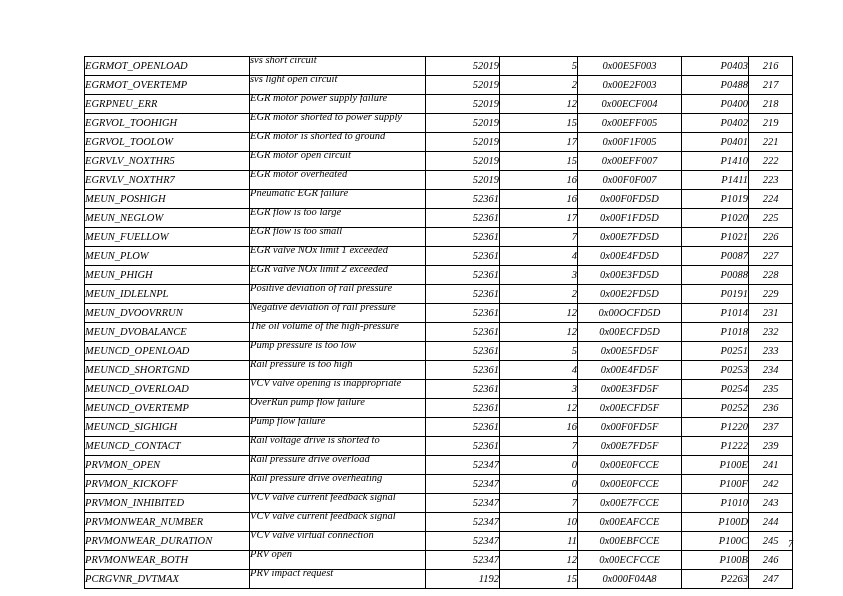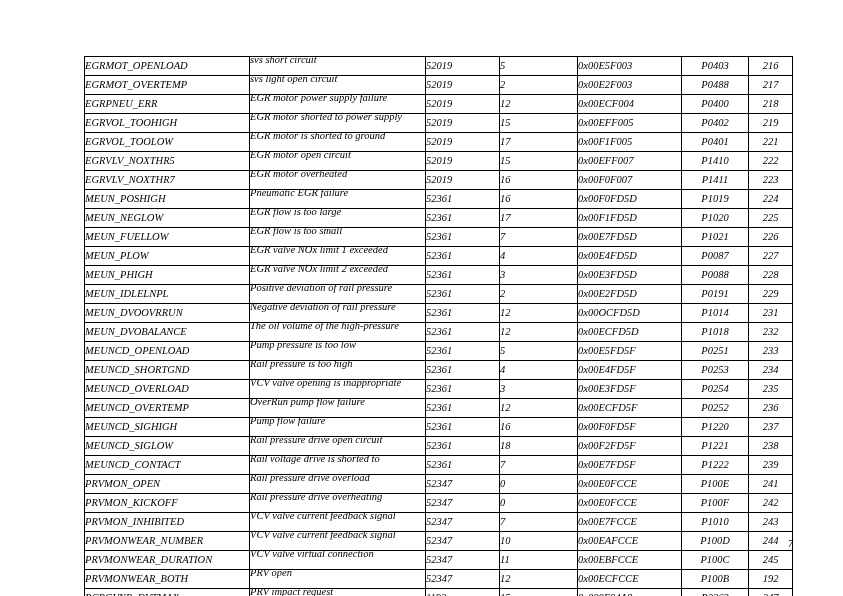--- a/index.html
+++ b/index.html
@@ -58,31 +58,31 @@
   }
   td.desc {
     padding-left: 3px;
     text-align: left;
     white-space: nowrap;
     overflow: hidden;
     font-size: 9.5px;
     position: relative;
   }
   td.num {
-    text-align: left;
+    text-align: right;
     font-size: 10.5px;
     margin-top: 16px;
   }
   td.hex {
-    text-align: left;
+    text-align: center;
     font-size: 10.5px;
     padding-left: 6px;
   }
   td.code {
-    text-align: center;
+    text-align: right;
     padding-left: 8px;
     font-size: 10.5px;
   }
   td.id {
     text-align: center;
     font-size: 10.5px;
     margin-left: 24px;
   }
   
   td.desc span.descinner {
@@ -288,29 +288,20 @@
         <tr>
           <td class="name">MEUNCD_SIGHIGH</td>
           <td class="desc"><span class="descinner">Pump flow failure</span></td>
           <td class="num">52361</td>
           <td class="num">16</td>
           <td class="hex">0x00F0FD5F</td>
           <td class="code">P1220</td>
           <td class="id">237</td>
         </tr>
         <tr>
-          <td class="name">MEUNCD_SIGLOW</td>
-          <td class="desc"><span class="descinner">Rail pressure drive open circuit</span></td>
-          <td class="num">52361</td>
-          <td class="num">18</td>
-          <td class="hex">0x00F2FD5F</td>
-          <td class="code">P1221</td>
-          <td class="id">238</td>
-        </tr>
-        <tr>
           <td class="name">MEUNCD_CONTACT</td>
           <td class="desc"><span class="descinner">Rail voltage drive is shorted to</span></td>
           <td class="num">52361</td>
           <td class="num">7</td>
           <td class="hex">0x00E7FD5F</td>
           <td class="code">P1222</td>
           <td class="id">239</td>
         </tr>
         <tr>
           <td class="name">PRVMON_OPEN</td>
@@ -357,21 +348,21 @@
           <td class="code">P100C</td>
           <td class="id">245</td>
         </tr>
         <tr>
           <td class="name">PRVMONWEAR_BOTH</td>
           <td class="desc"><span class="descinner">PRV open</span></td>
           <td class="num">52347</td>
           <td class="num">12</td>
           <td class="hex">0x00ECFCCE</td>
           <td class="code">P100B</td>
-          <td class="id">192</td>
+          <td class="id">246</td>
         </tr>
         <tr>
           <td class="name">PCRGVNR_DVTMAX</td>
           <td class="desc"><span class="descinner">PRV impact request</span></td>
           <td class="num">1192</td>
           <td class="num">15</td>
           <td class="hex">0x000F04A8</td>
           <td class="code">P2263</td>
           <td class="id">247</td>
         </tr>

